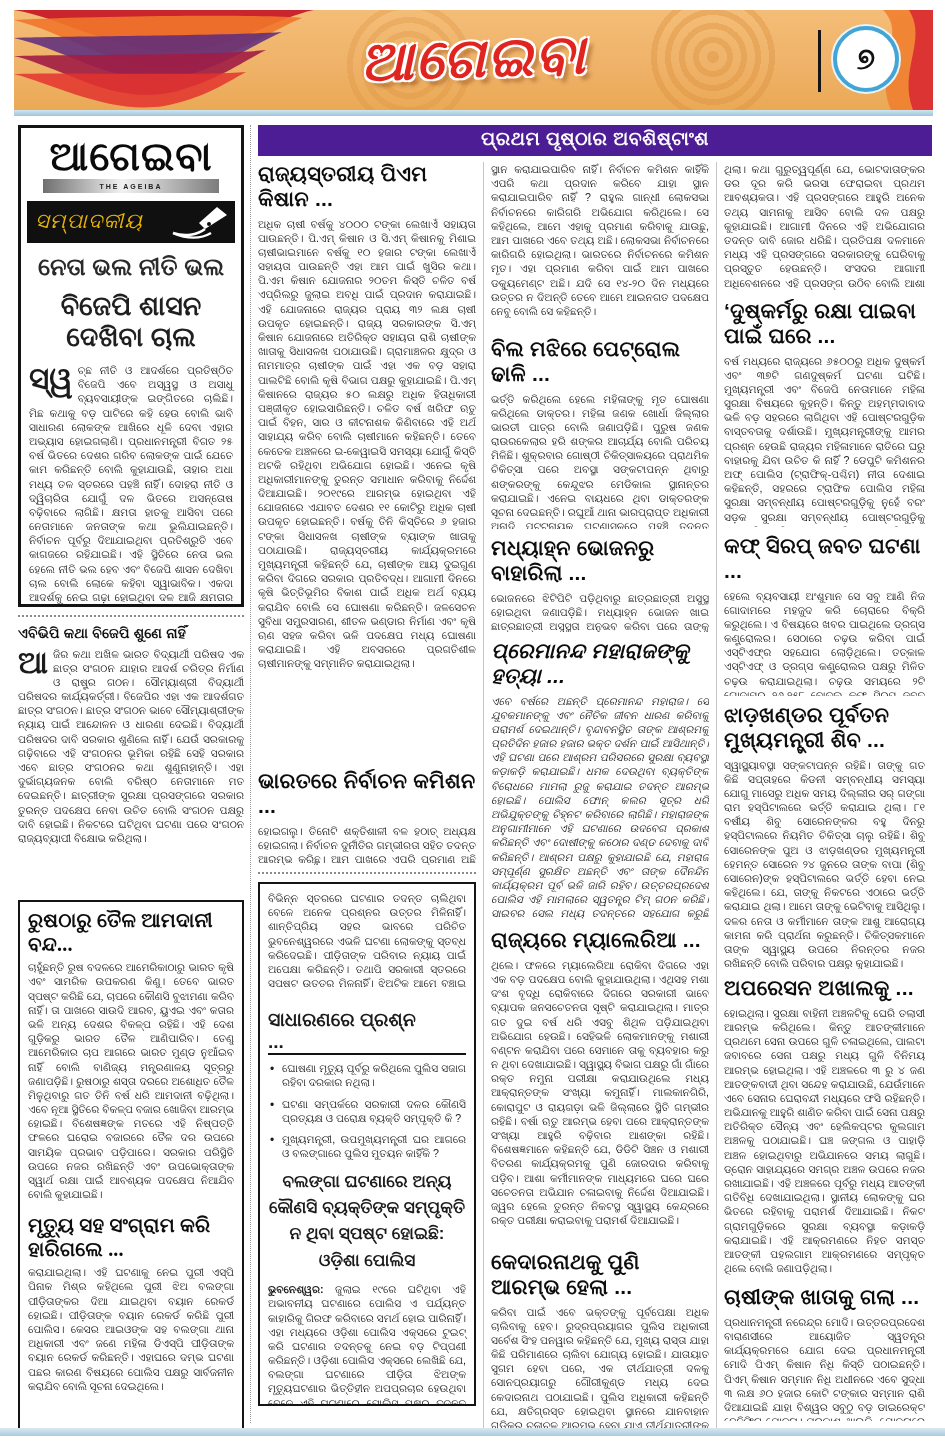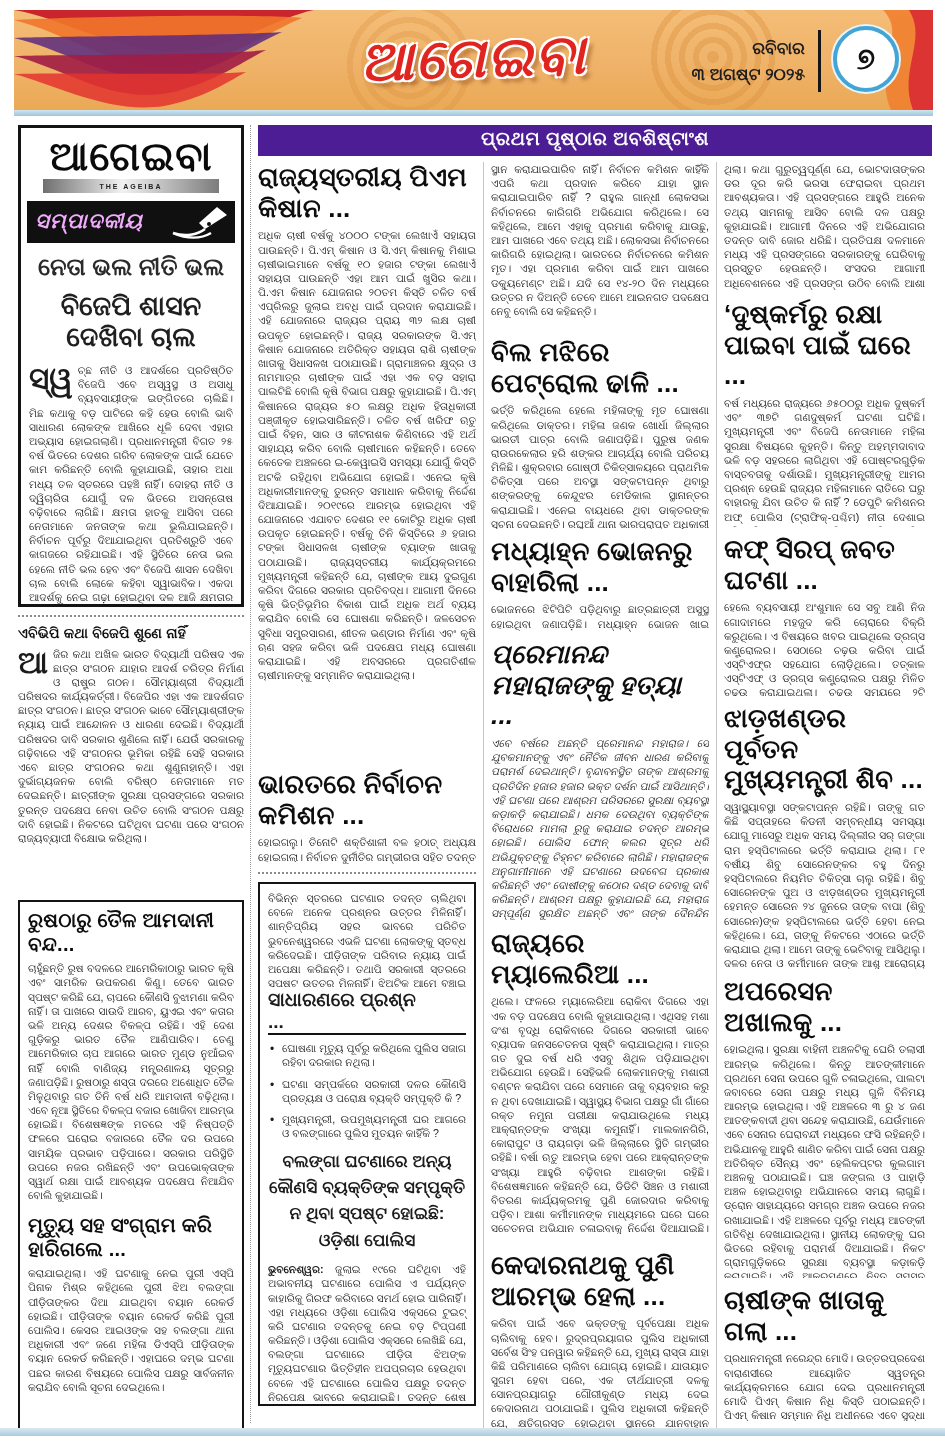--- a/index.html
+++ b/index.html
@@ -33,46 +33,46 @@
   
   .main{position:absolute;left:18px;top:125px;width:914px;height:1298px;display:flex;}
   .col1{width:226px;flex:none;padding-right:6px;}
   .right-region{flex:1;border-left:1px dotted #9a9a9a;padding-left:7px;}
   .cols234{display:flex;margin-top:6px;}
   .c{padding:0 7px;overflow:hidden;}
   .c2{width:218px;flex:none;padding-left:0;}
   .c3{width:218px;flex:none;border-left:1px solid #c6c6c6;}
   .c4{flex:1;border-left:1px solid #c6c6c6;}
   
-  .h1{font-size:26px;font-weight:700;line-height:1.18;margin:0 0 5px;color:#0d0d0d;letter-spacing:.2px;}
+  .h1{font-size:21px;font-weight:700;line-height:1.18;margin:0 0 5px;color:#0d0d0d;letter-spacing:.2px;}
   .bodytxt{font-size:10.6px;line-height:1.34;text-align:justify;color:#1b1b1b;}
   .art{overflow:hidden;margin-bottom:7px;}
   .dropcap{float:left;font-size:31px;font-weight:700;line-height:.85;padding:3px 5px 0 0;}
   .dotsep{border-top:2px dotted #8a8a8a;margin:3px 0 8px;}
   .dateline{font-weight:700;}
   
   .ed-box{border:3px solid #141414;padding:7px 8px;height:462px;overflow:hidden;margin-bottom:8px;}
   .ed-logo{font-size:40px;font-weight:800;text-align:center;color:#0a0a0a;letter-spacing:1px;line-height:1.05;}
   .ed-logo-bar{height:14px;margin:2px 14px 8px;display:flex;align-items:center;justify-content:center;
      background:linear-gradient(90deg,#6f6f6f,#f2f2f2 45%,#7c7c7c);
      font-size:7px;letter-spacing:2px;color:#222;font-weight:700;}
-  .ed-banner{position:relative;background:#101010;color:#f0abfc;font-weight:700;font-style:italic;
+  .ed-banner{position:relative;background:#101010;color:#eab308;font-weight:400;font-style:italic;
      font-size:21px;padding:8px 8px 10px;margin:0 -2px 10px;letter-spacing:1px;}
   .ed-banner svg{position:absolute;right:4px;top:2px;}
   .ed-h1{font-size:24px;font-weight:700;text-align:center;margin:4px 0 10px;color:#2a2a2a;}
   .ed-h2{font-size:27px;font-weight:700;text-align:center;margin:4px 0 10px;color:#1f1f1f;}
   .abvp{height:268px;}
   .abvp .h1{font-size:14px;}
-  .box-c{border:2px solid #141414;padding:7px 8px;height:515px;overflow:hidden;}
+  .box-c{border:2px solid #141414;padding:7px 8px;height:515px;overflow:hidden;font-family:Liberation Serif, serif;}
   
   .cont-banner{background:#4c1d95;color:#fff;text-align:center;font-weight:700;
      font-size:19px;padding:3px 0 6px;letter-spacing:.5px;}
   
   .qbox{border:2px solid #141414;padding:7px 8px;height:506px;overflow:hidden;}
-  .q-head{font-size:19px;font-weight:700;margin:2px 0 4px;border-bottom:2px solid #111;
+  .q-head{font-size:19px;font-weight:700;margin:22px 0 4px;border-bottom:2px solid #111;
      display:inline-block;padding-right:30px;}
   .bullets{margin:2px 0 8px;padding:0;list-style:none;}
   .bullets li{position:relative;padding-left:14px;margin-bottom:7px;font-size:10.6px;
      line-height:1.35;text-align:justify;}
   .bullets li:before{content:"•";position:absolute;left:2px;top:0;font-size:12px;}
   .balanga-h{font-size:17px;font-weight:700;text-align:center;line-height:1.55;margin:4px 0 8px;}
 </style>
 </head>
 <body>
 
@@ -87,24 +87,20 @@
       <path d="M0,46 C50,58 100,96 160,82 C205,70 228,52 252,40 C195,46 55,44 0,46 Z" fill="#a01d45" opacity=".9"></path>
       <path d="M0,64 C45,76 95,104 150,96 C190,88 210,74 232,62 C180,66 50,62 0,64 Z" fill="#e3342f" opacity=".85"></path>
     </svg>
     <div class="mandala m1"></div>
     <div class="mandala m2"></div>
     <svg class="hdr-wave-right" viewBox="0 0 120 100" preserveAspectRatio="none">
       <path d="M120,0 L70,0 C95,25 60,55 78,100 L120,100 Z" fill="#ef8030" opacity=".9"></path>
       <path d="M120,0 L96,0 C115,30 85,60 100,100 L120,100 Z" fill="#d92b33" opacity=".9"></path>
     </svg>
     <div class="masthead-title">ଆଗେଇବା</div>
-    <div class="hdr-date">
-      <div>ରବିବାର</div>
-      <div>୩ ଅଗଷ୍ଟ ୨୦୨୫</div>
-    </div>
     <div class="hdr-vbar"></div>
     <div class="page-circle">୭</div>
   </div>
   <div class="blue-strip"></div>
 
   <div class="main">
 
     <div class="col1">
       <div class="ed-box">
         <div class="ed-logo">ଆଗେଇବା</div>

